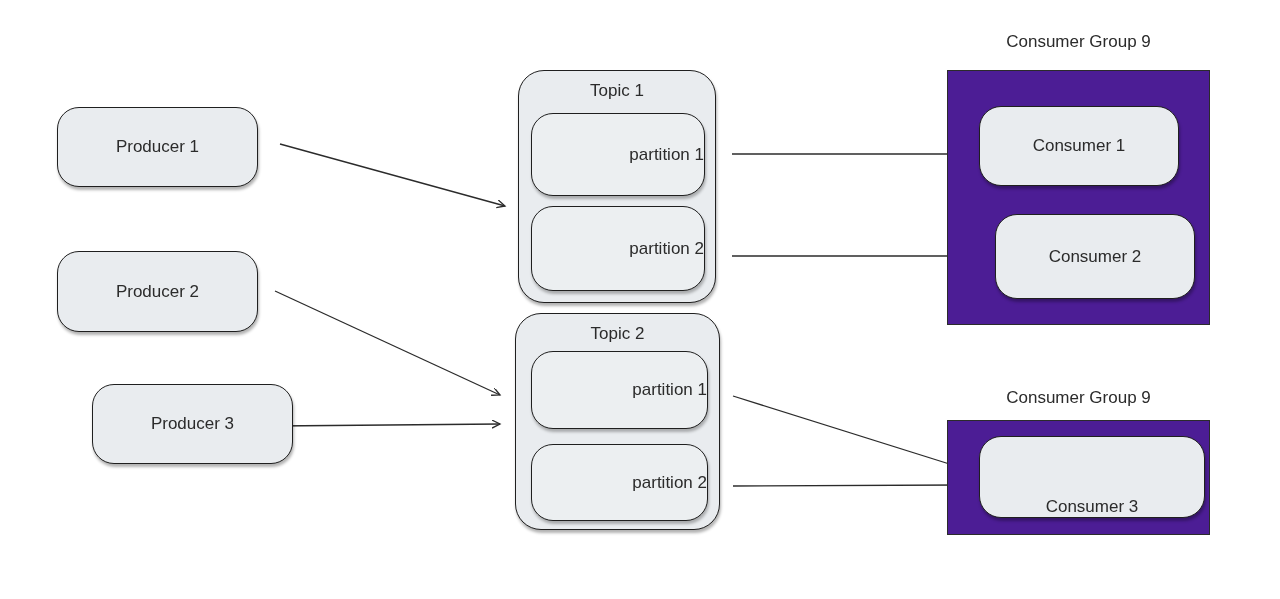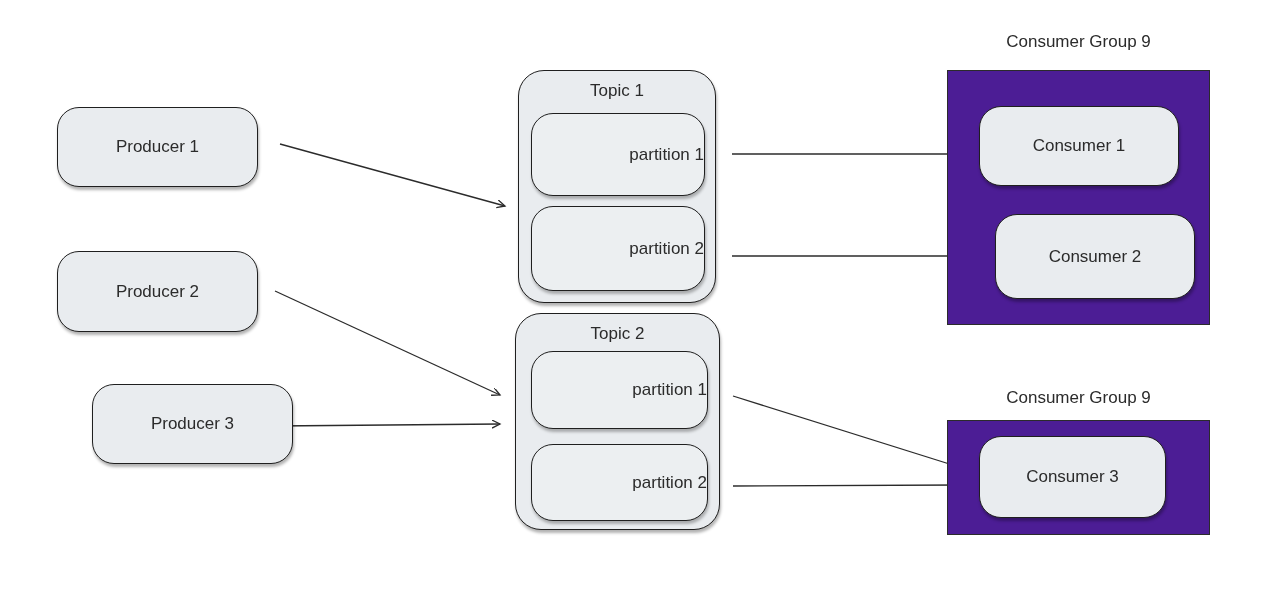--- a/index.html
+++ b/index.html
@@ -129,18 +129,18 @@
     <div class="node" style="left:31px; top:35px; width:200px; height:80px;">
       <span>Consumer 1</span>
     </div>
     <div class="node" style="left:31px; top:143px; width:200px; height:85px;margin-left:16px;">
       <span>Consumer 2</span>
     </div>
   </div>
 
   <div class="group-title" style="left:947px; top:388px; width:263px;">Consumer Group 9</div>
   <div class="group-rect" style="left:947px; top:420px; width:263px; height:115px;">
-    <div class="node" style="left:31px; top:15px; width:187px; height:82px;">
+    <div class="node" style="left:31px; top:15px; width:226px; height:82px;align-items:flex-end;">
       <span>Consumer 3</span>
     </div>
   </div>
 
 </div>
 
 </body></html>

